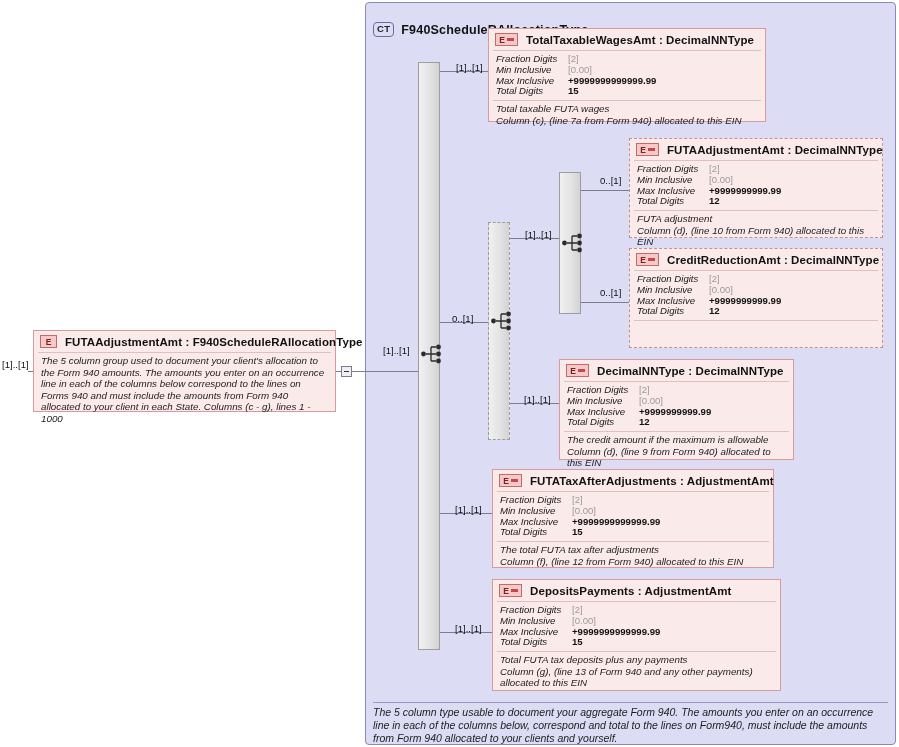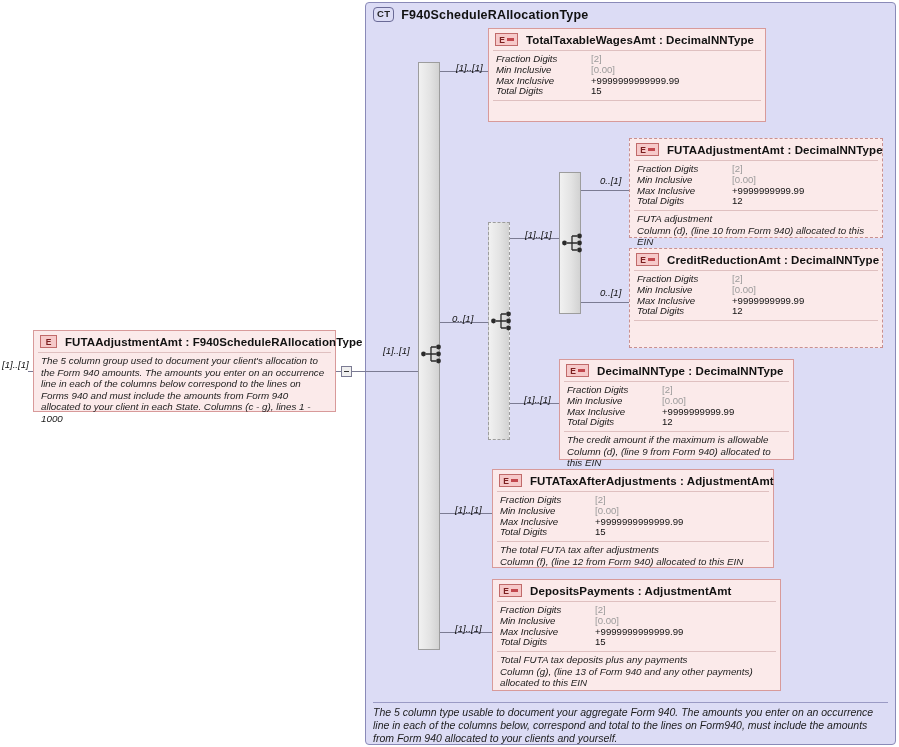--- a/index.html
+++ b/index.html
@@ -94,29 +94,29 @@
   }
   .el-sep {
     border-top: 1px solid #dfc0c0;
     margin: 0 4px;
   }
   .facets {
     padding: 3px 6px 3px 7px;
     font-size: 9.6px;
     line-height: 10.8px;
   }
-  .facet-row { display:flex;gap:23px; }
+  .facet-row { display:flex; }
   .facet-name {
     font-style: italic;
     width: 72px;
     color:#171717;
     flex: none;
     white-space: nowrap;
   }
-  .facet-val { font-weight: normal; color:#111; white-space:nowrap; }
+  .facet-val { font-weight: bold; color:#111; white-space:nowrap; }
   .facet-val.dim { font-weight: normal; color:#9b9b9b; }
   .el-doc {
     padding: 2px 6px 3px 7px;
     font-style: italic;
     font-size: 9.8px;
     line-height: 11.6px;
     color:#1d1d1d;
   }
 
   
@@ -129,21 +129,20 @@
   
   .compositor { position:absolute; }
   .compositor svg { display:block; }
 
   
   .line-h { position:absolute; border-top: 1px solid #7b7b93; height:0; }
 
   
   .mult {
     position:absolute;
-    font-style: italic;
     font-size: 9.6px;
     color:#111;
     white-space: nowrap;
   }
 
   
   .toggle {
     position:absolute;
     width: 11px; height: 11px;
     border: 1px solid #7b7b93;
@@ -157,21 +156,21 @@
     border-top: 1px solid #333;
   }
 </style>
 </head>
 <body>
 
 <div id="canvas">
 
   <div class="abs ct-container" style="left:365px; top:2px; width:531px; height:743px;"></div>
 
-  <div class="ct-header" style="left:373px; top:7px;">
+  <div class="ct-header" style="left:373px; top:22px;">
     <span class="ct-badge">CT</span>
     <span class="ct-title">F940ScheduleRAllocationType</span>
   </div>
 
   <div class="ct-footer-sep" style="left:373px; width:515px; top:702px;"></div>
   <div class="ct-doc" style="left:373px; top:706px; width:512px;">The 5 column type usable to document your aggregate Form 940. The amounts you enter on an occurrence line in each of the columns below, correspond and total to the lines on Form940, must include the amounts from Form 940 allocated to your clients and yourself.</div>
 
   <div class="mult" style="left:2px; top:359px;">[1]..[1]</div>
   <div class="line-h" style="left:28px; top:371px; width:5px;"></div>
 
@@ -273,20 +272,24 @@
       <div class="facet-row">
         <span class="facet-name">Max Inclusive</span>
         <span class="facet-val">+9999999999999.99</span>
       </div>
       <div class="facet-row">
         <span class="facet-name">Total Digits</span>
         <span class="facet-val">15</span>
       </div>
     </div>
     <div class="el-sep"></div>
+    <div class="el-doc">
+      <div>Total taxable FUTA wages</div>
+      <div>Column (c), (line 7a from Form 940) allocated to this EIN</div>
+    </div>
   </div>
 
   <div class="abs el-box dashed" style="left:629px; top:138px; width:254px; height:100px;">
     <div class="el-head">
       <span class="el-icon">
           <span class="e">E</span>
           <span class="bar"></span>
         </span>
       <span class="el-title">FUTAAdjustmentAmt : DecimalNNType</span>
     </div>

